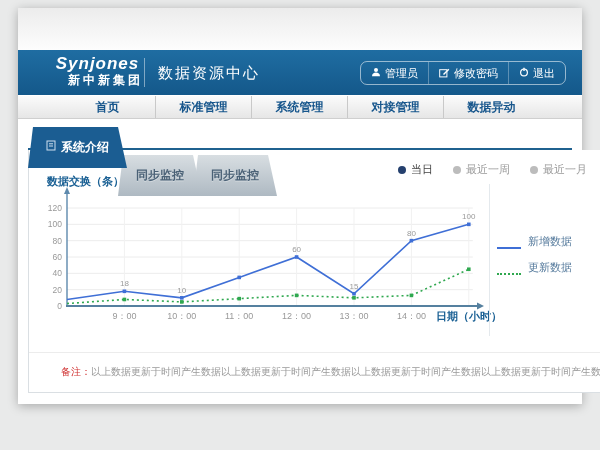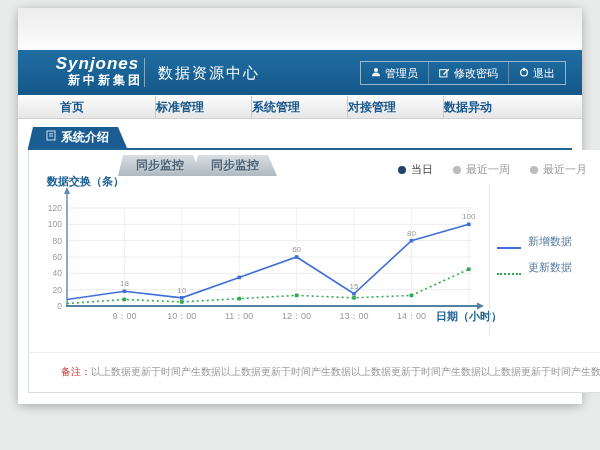--- a/index.html
+++ b/index.html
@@ -15,32 +15,32 @@
   .topstrip{height:42px;background:linear-gradient(#ececec,#fdfdfd);}
   
   .header{position:absolute;left:0;top:42px;width:100%;height:45px;
     background:linear-gradient(#1f6da2,#14588a);color:#fff;}
   .logo{position:absolute;left:34px;top:5px;text-align:center;line-height:17px;}
   .logo-en{font-size:17px;font-weight:bold;font-style:italic;letter-spacing:1px;}
   .logo-cn{font-size:12px;font-weight:bold;letter-spacing:3px;margin-left:16px;}
   .header-sep{position:absolute;left:126px;top:8px;width:1px;height:29px;background:rgba(255,255,255,.45);}
   .header-title{position:absolute;left:140px;top:14px;font-size:15px;letter-spacing:2px;}
   .user-group{position:absolute;right:16px;top:11px;height:22px;display:flex;align-items:stretch;
-    border:1px solid rgba(255,255,255,.55);border-radius:0;font-size:11px;}
+    border:1px solid rgba(255,255,255,.55);border-radius:7px;font-size:11px;}
   .user-item{display:flex;align-items:center;gap:4px;padding:0 10px;cursor:pointer;color:#fff;}
   .user-item + .user-item{border-left:1px solid rgba(255,255,255,.3);}
   
   .nav{position:absolute;left:0;top:87px;width:100%;height:24px;
     background:linear-gradient(#fbfbfb,#e6e6e6);border-top:1px solid #fff;
     border-bottom:1px solid #cfcfcf;display:flex;align-items:center;padding-left:42px;box-sizing:border-box;}
-  .nav-item{width:95px;font-size:12px;font-weight:bold;color:#17568c;cursor:pointer;line-height:22px;}
+  .nav-item{width:95px;text-align:center;font-size:12px;font-weight:bold;color:#17568c;cursor:pointer;line-height:22px;}
   .nav-item + .nav-item{border-left:1px solid #c9c9c9;}
   
   .tabs{position:absolute;left:10px;top:119px;height:21px;display:flex;z-index:3;}
-  .tab{position:relative;height:21px;line-height:21px;padding:0 18px;font-size:12px;font-weight:bold;
+  .tab{position:relative;height:21px;line-height:21px;padding:10px 18px;font-size:12px;font-weight:bold;
     color:#4a6176;cursor:pointer;display:flex;align-items:center;gap:5px;
     background:linear-gradient(#d8dee2,#aeb9c2);
     clip-path:polygon(0 100%,5px 0,calc(100% - 9px) 0,100% 100%);
     text-shadow:0 1px 0 rgba(255,255,255,.35);}
   .tab + .tab{margin-left:-9px;margin-top:28px;}
   .tab.active{background:#1b5d92;color:#fff;z-index:4;text-shadow:none;}
   .tab-underline{position:absolute;left:10px;top:140px;width:544px;height:2px;background:#1f618f;z-index:2;}
   
   .card{position:absolute;left:10px;top:142px;width:582px;height:243px;background:#fff;
     border:1px solid #dadfe3;border-top:none;box-sizing:border-box;}

